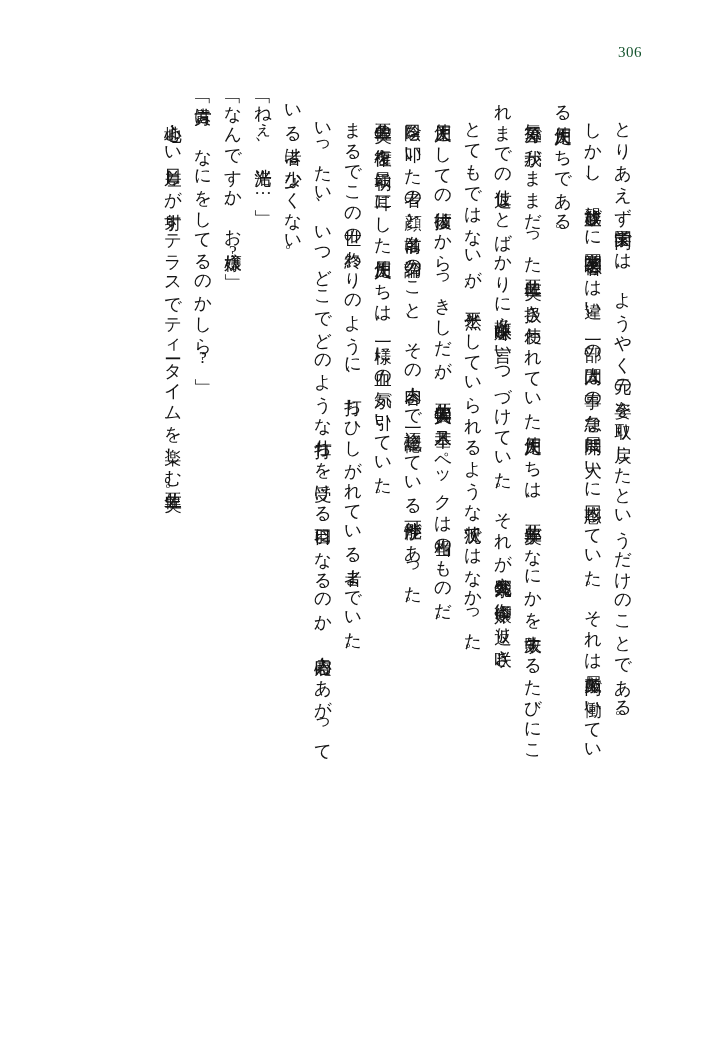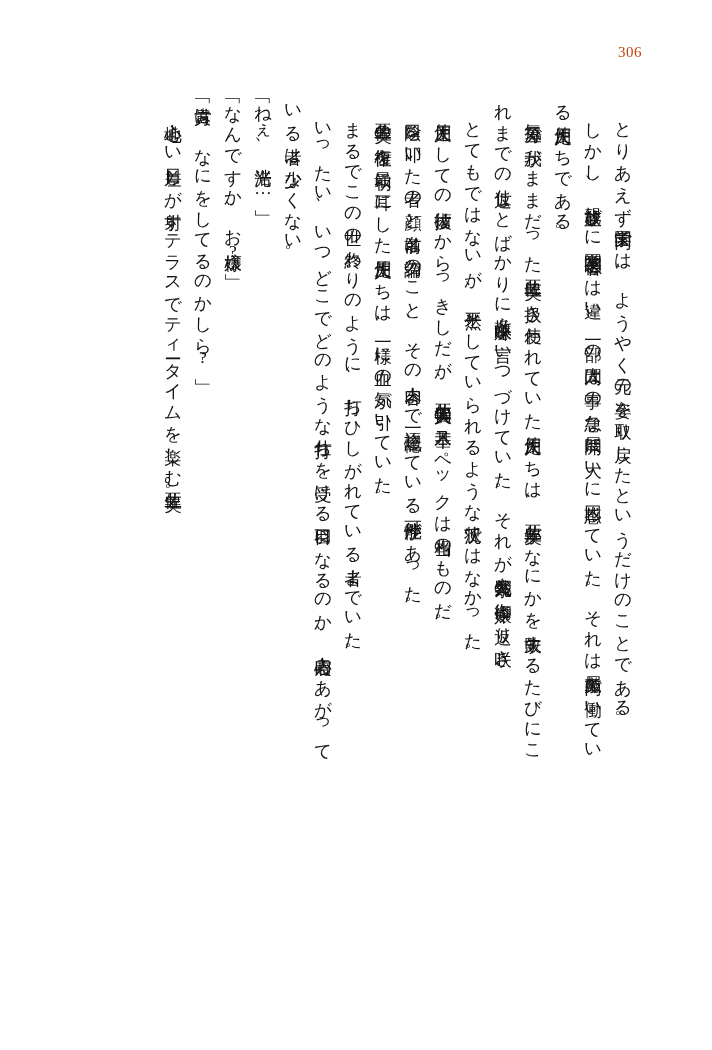--- a/index.html
+++ b/index.html
@@ -22,21 +22,21 @@
     width: 712px;
     height: 1050px;
     background: #ffffff;
   }
   .page-number {
     position: absolute;
     top: 44px;
     right: 70px;
     font-size: 15px;
     letter-spacing: 0.5px;
-    color: #c2410c;
+    color: #14532d;
     font-family: "Liberation Serif", "DejaVu Serif", serif;
   }
   .text-block {
     position: absolute;
     top: 92px;
     left: 78px;
     width: 560px;
     height: 660px;
     writing-mode: vertical-rl;
     text-orientation: upright;

